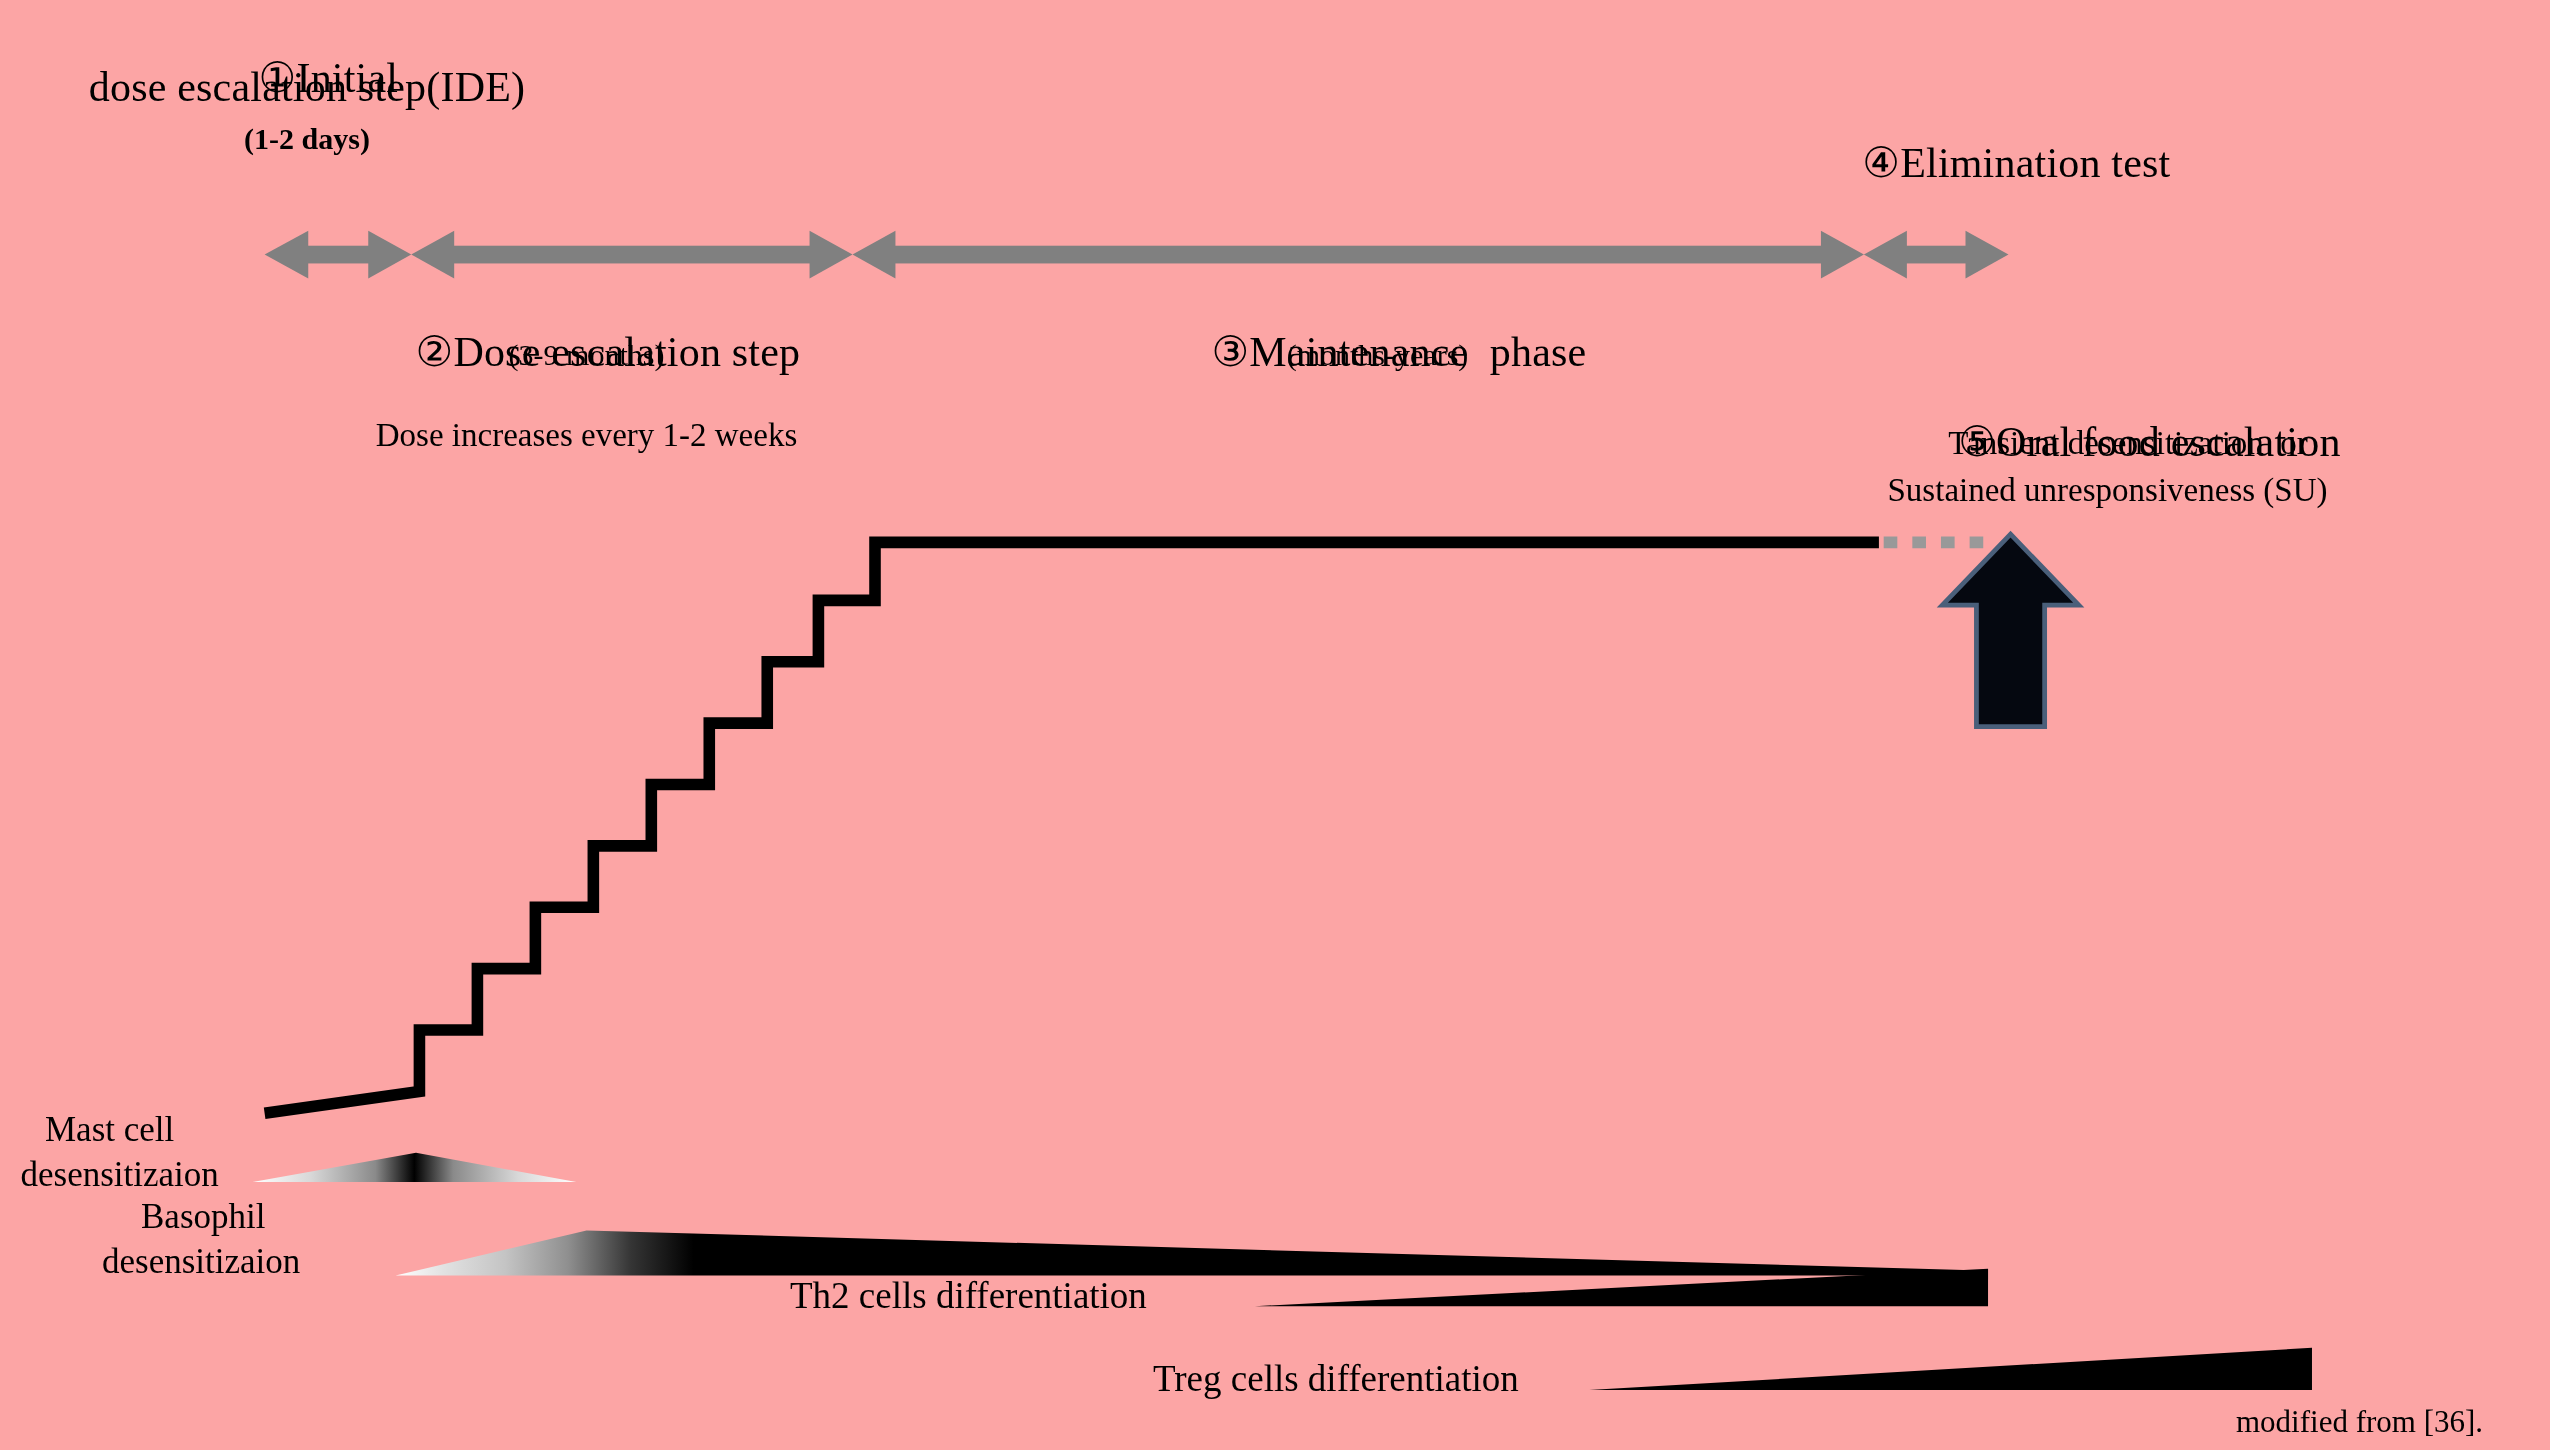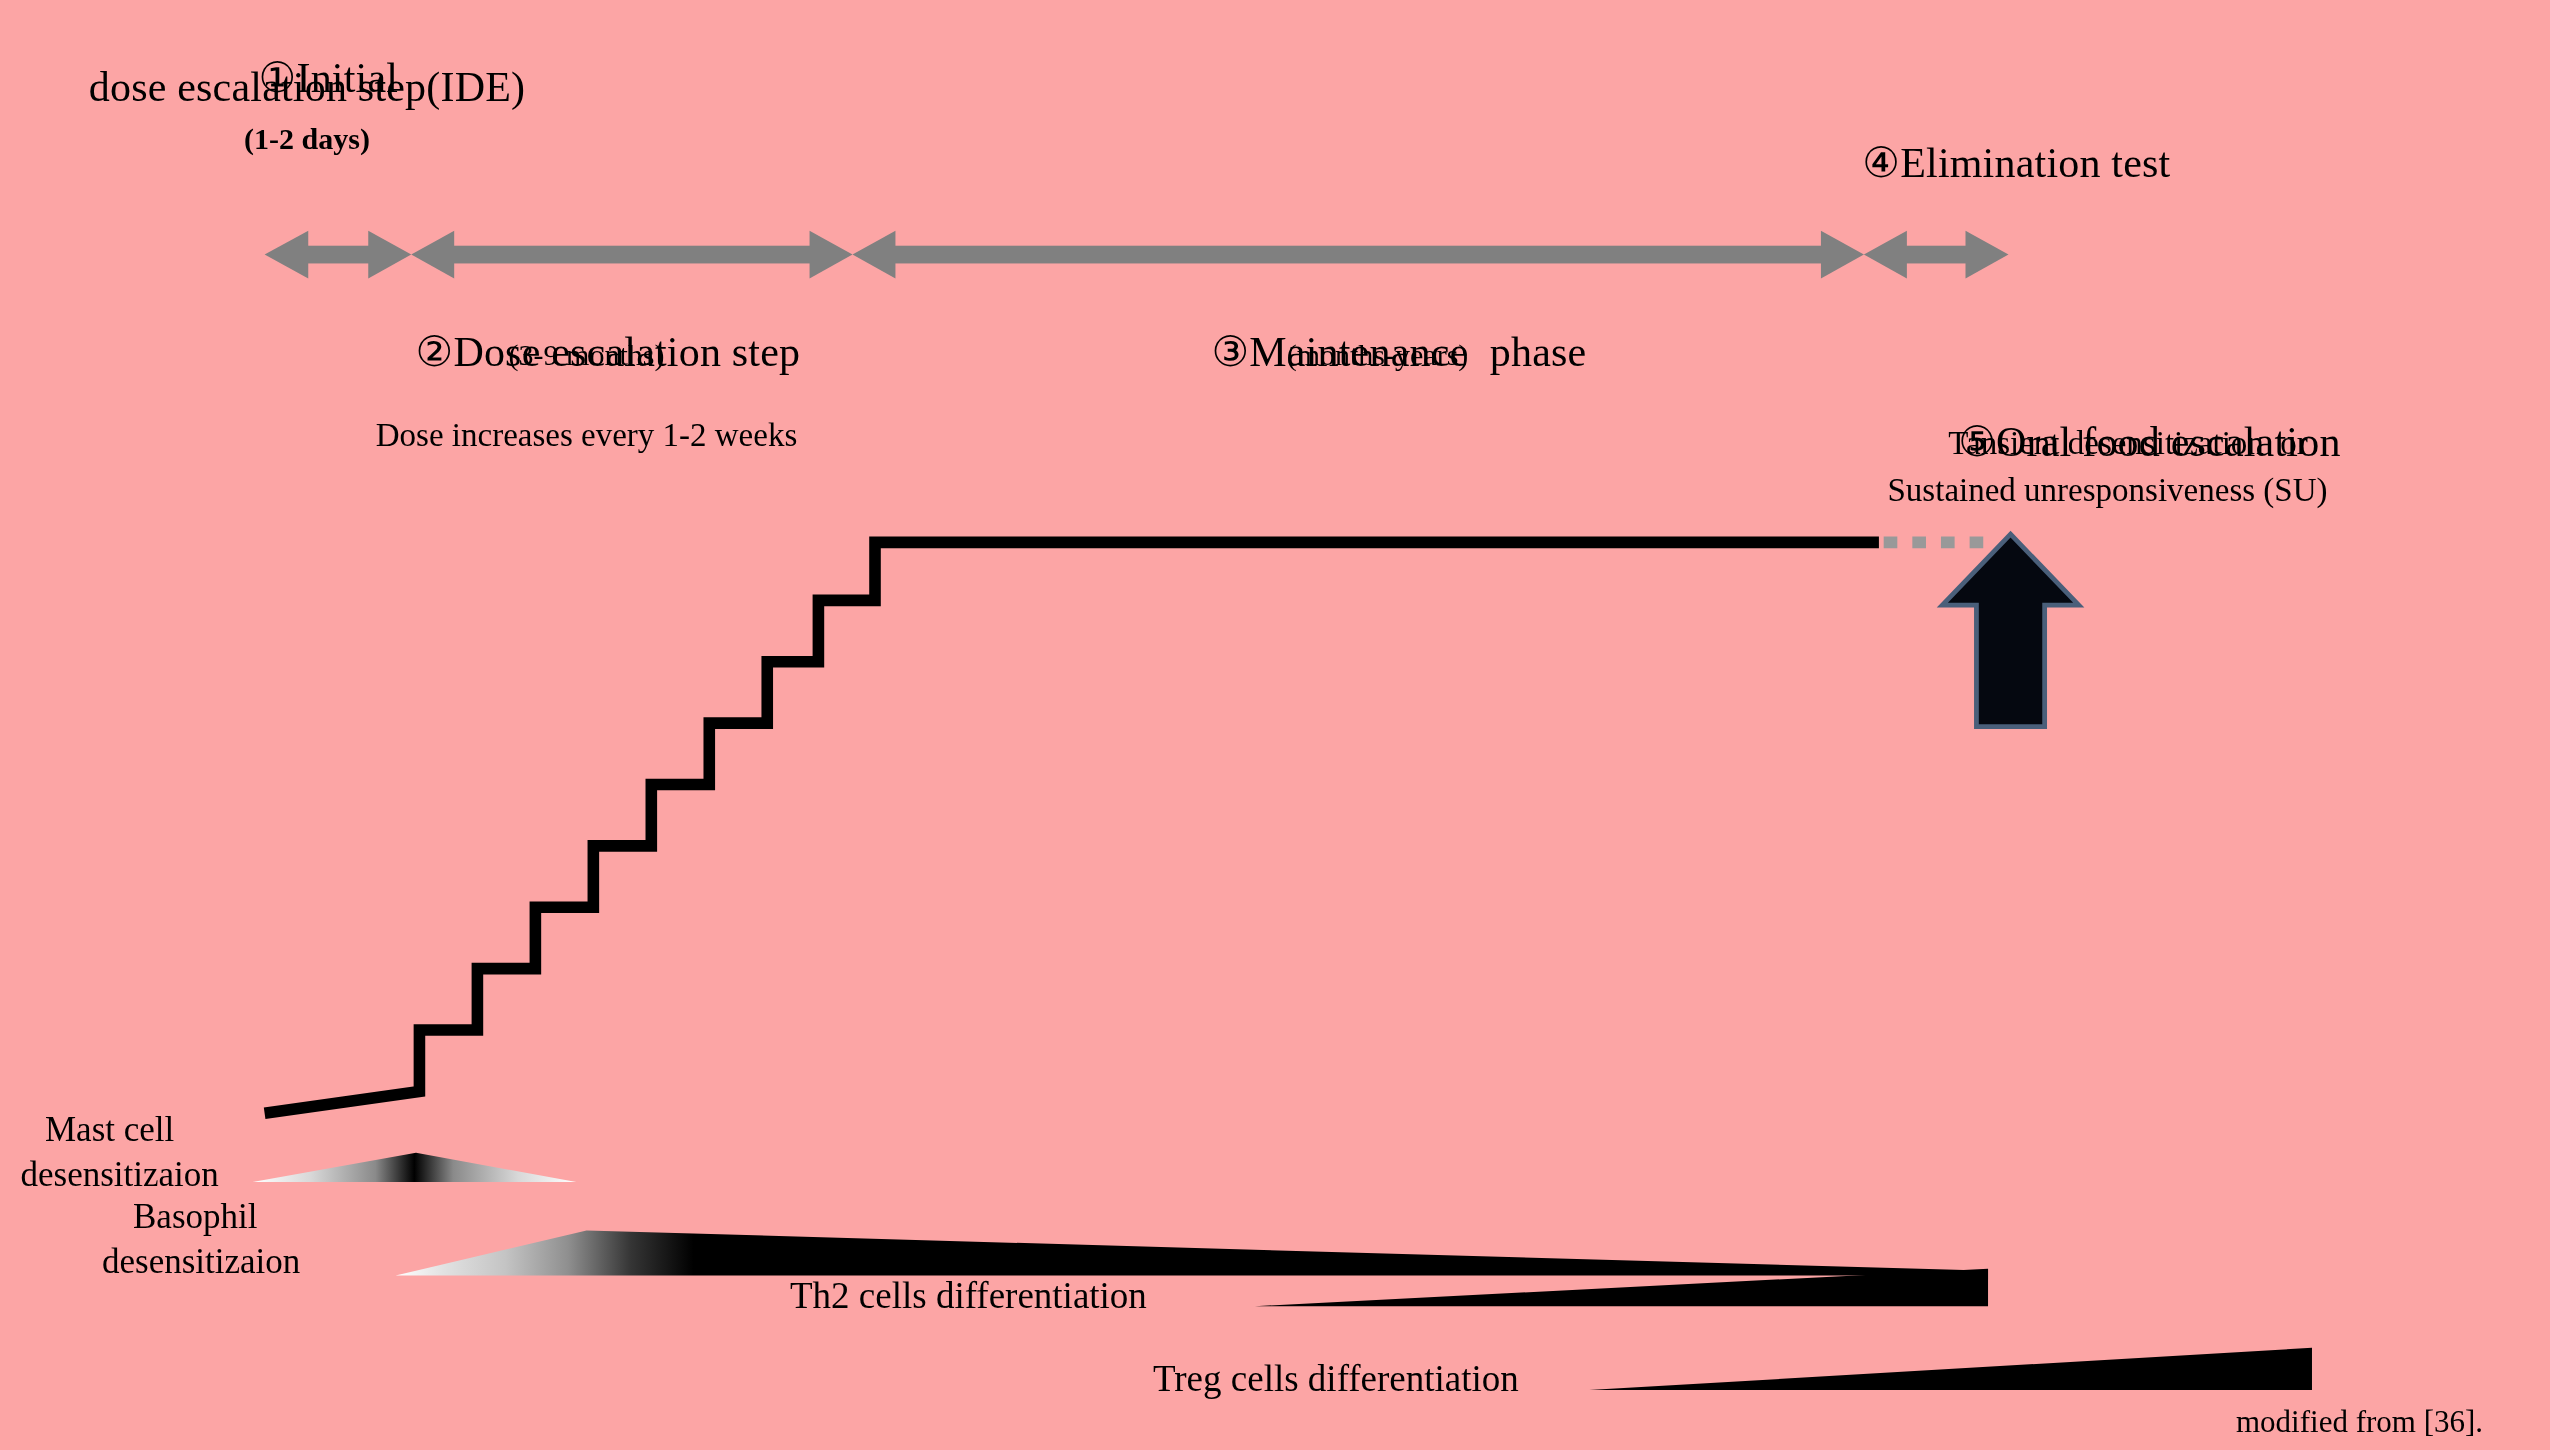--- a/index.html
+++ b/index.html
@@ -138,21 +138,21 @@
 
   <div class="txt center phase-title" style="left:1746px; top:368px; width:764px;">
     <span>⑤</span><span>Oral food escalation</span>
   </div>
   <div class="txt center phase-sub2" style="left:1746px; top:424px; width:764px;">Tansient desensitization  or</div>
   <div class="txt center phase-sub2" style="left:1705px; top:471px; width:805px;">Sustained unresponsiveness (SU)</div>
 
   <div class="txt cell-label" style="left:45px; top:1108px;">Mast cell</div>
   <div class="txt cell-label" style="left:20.5px; top:1153px;">desensitizaion</div>
 
-  <div class="txt cell-label" style="left:133px; top:1195px;">Basophil</div>
+  <div class="txt cell-label" style="left:141px; top:1195px;">Basophil</div>
   <div class="txt cell-label" style="left:102px; top:1240px;">desensitizaion</div>
 
   <div class="txt wedge-label" style="left:790px; top:1274px;">Th2 cells differentiation</div>
 
   <div class="txt wedge-label" style="left:1153px; top:1357px;">Treg cells differentiation</div>
 
   <div class="txt credit" style="left:2236px; top:1404px;">modified from [36].</div>
 
 </div>
 

